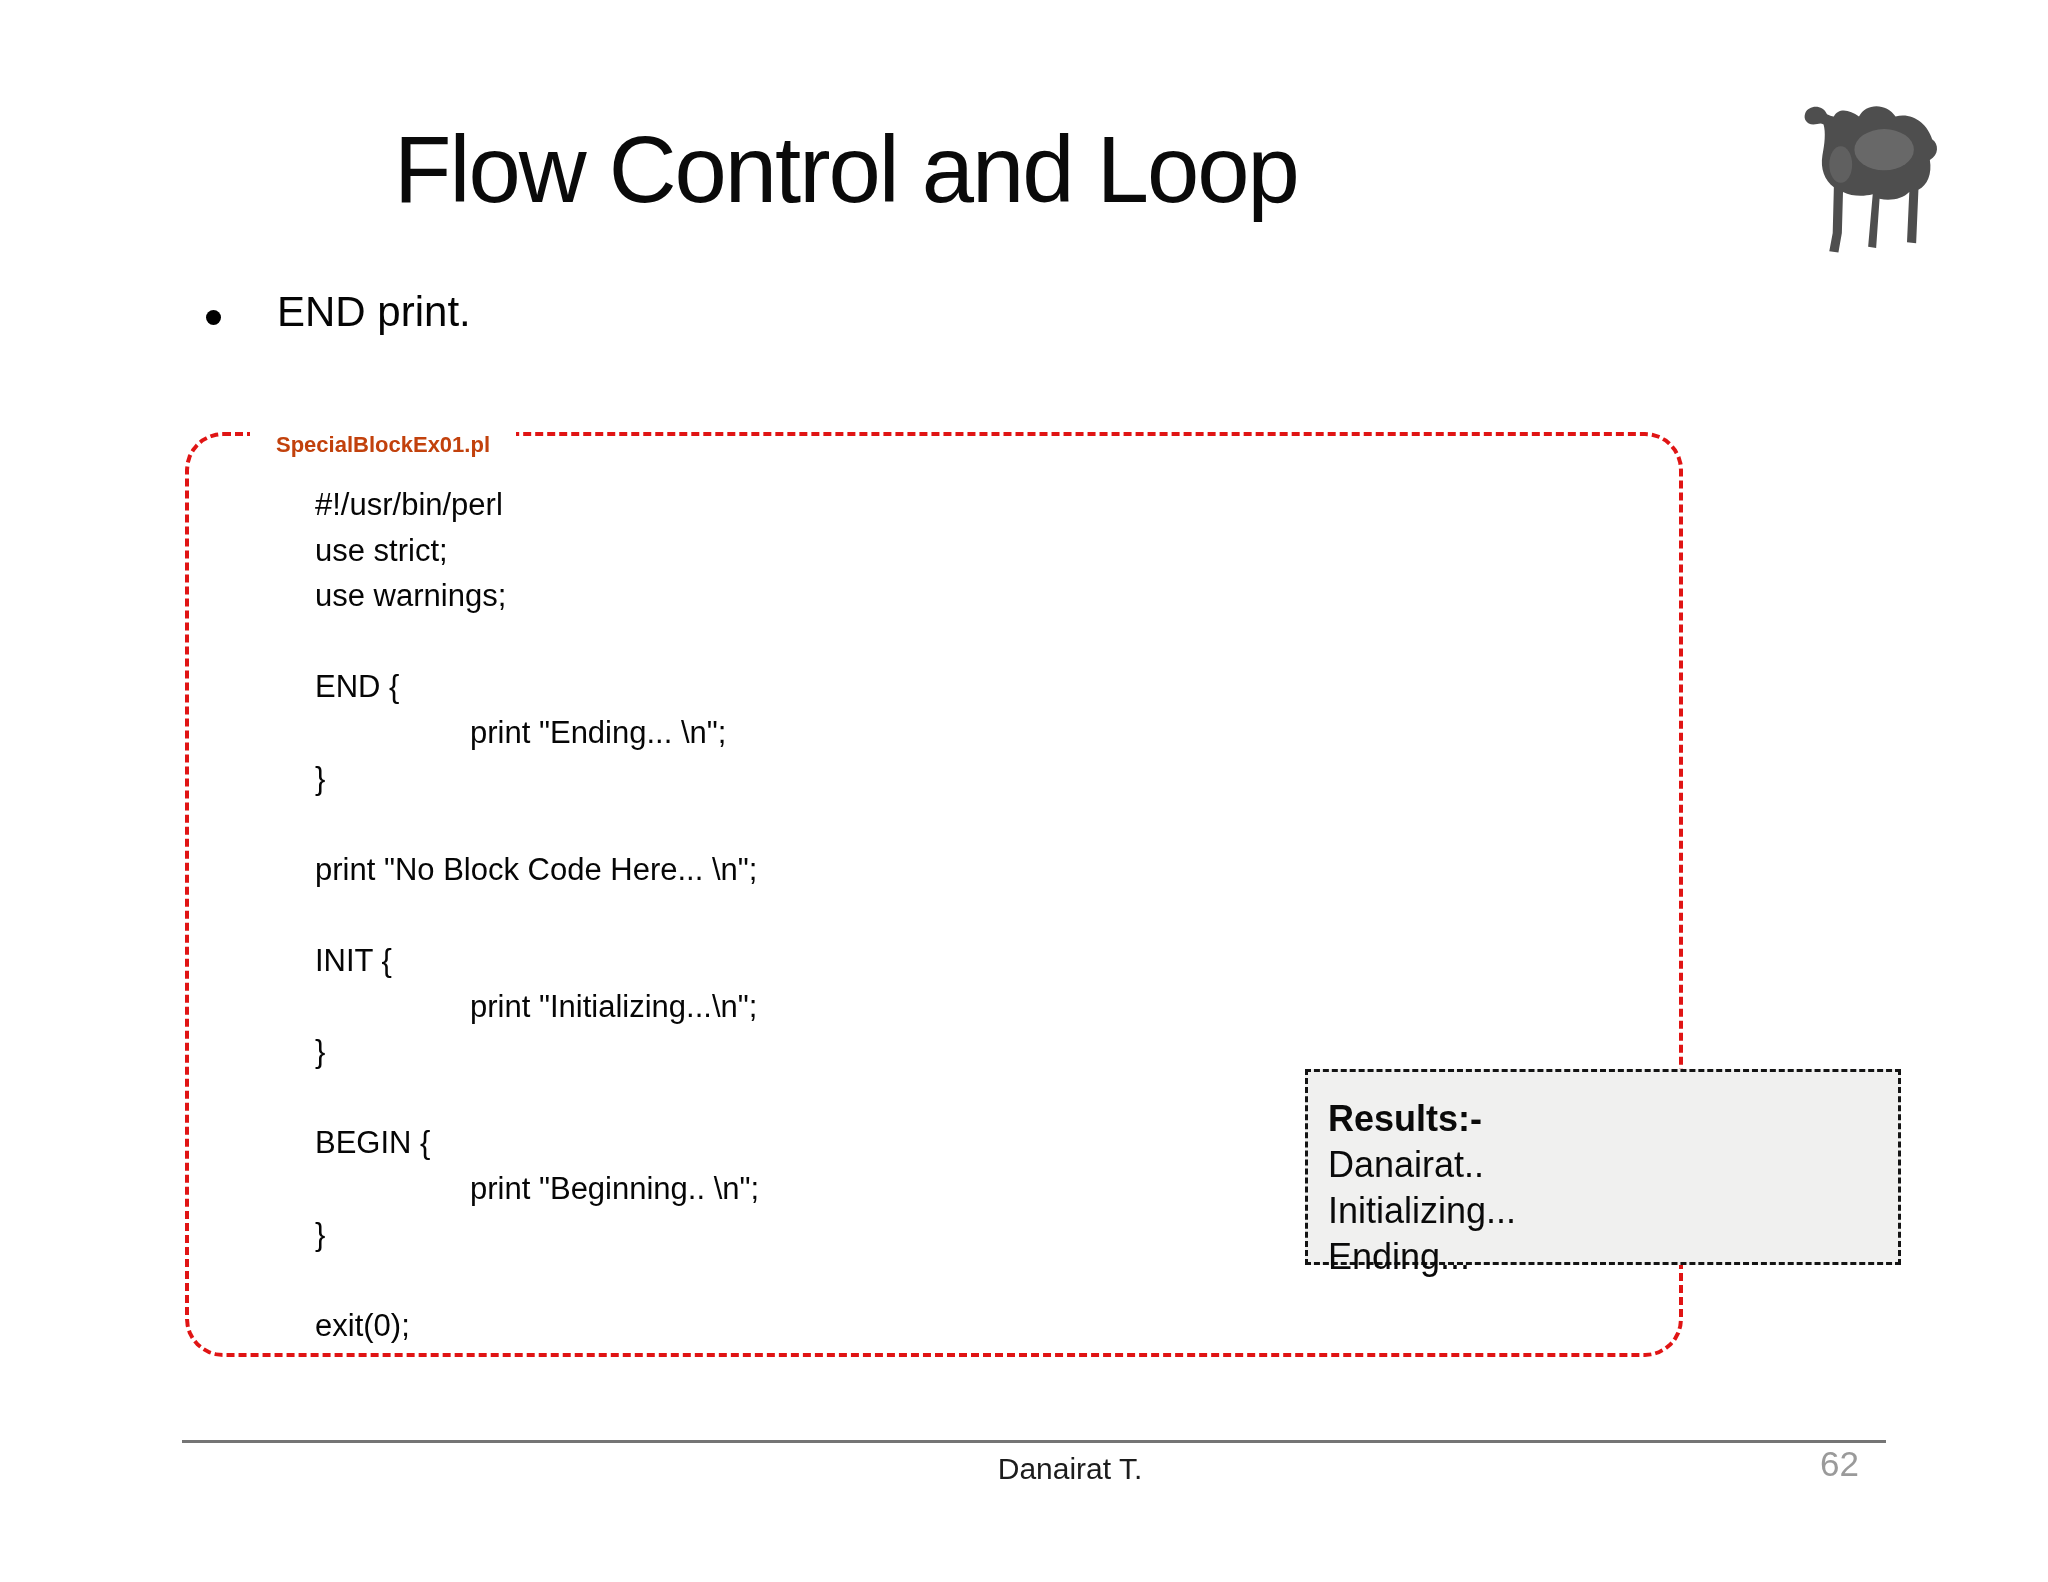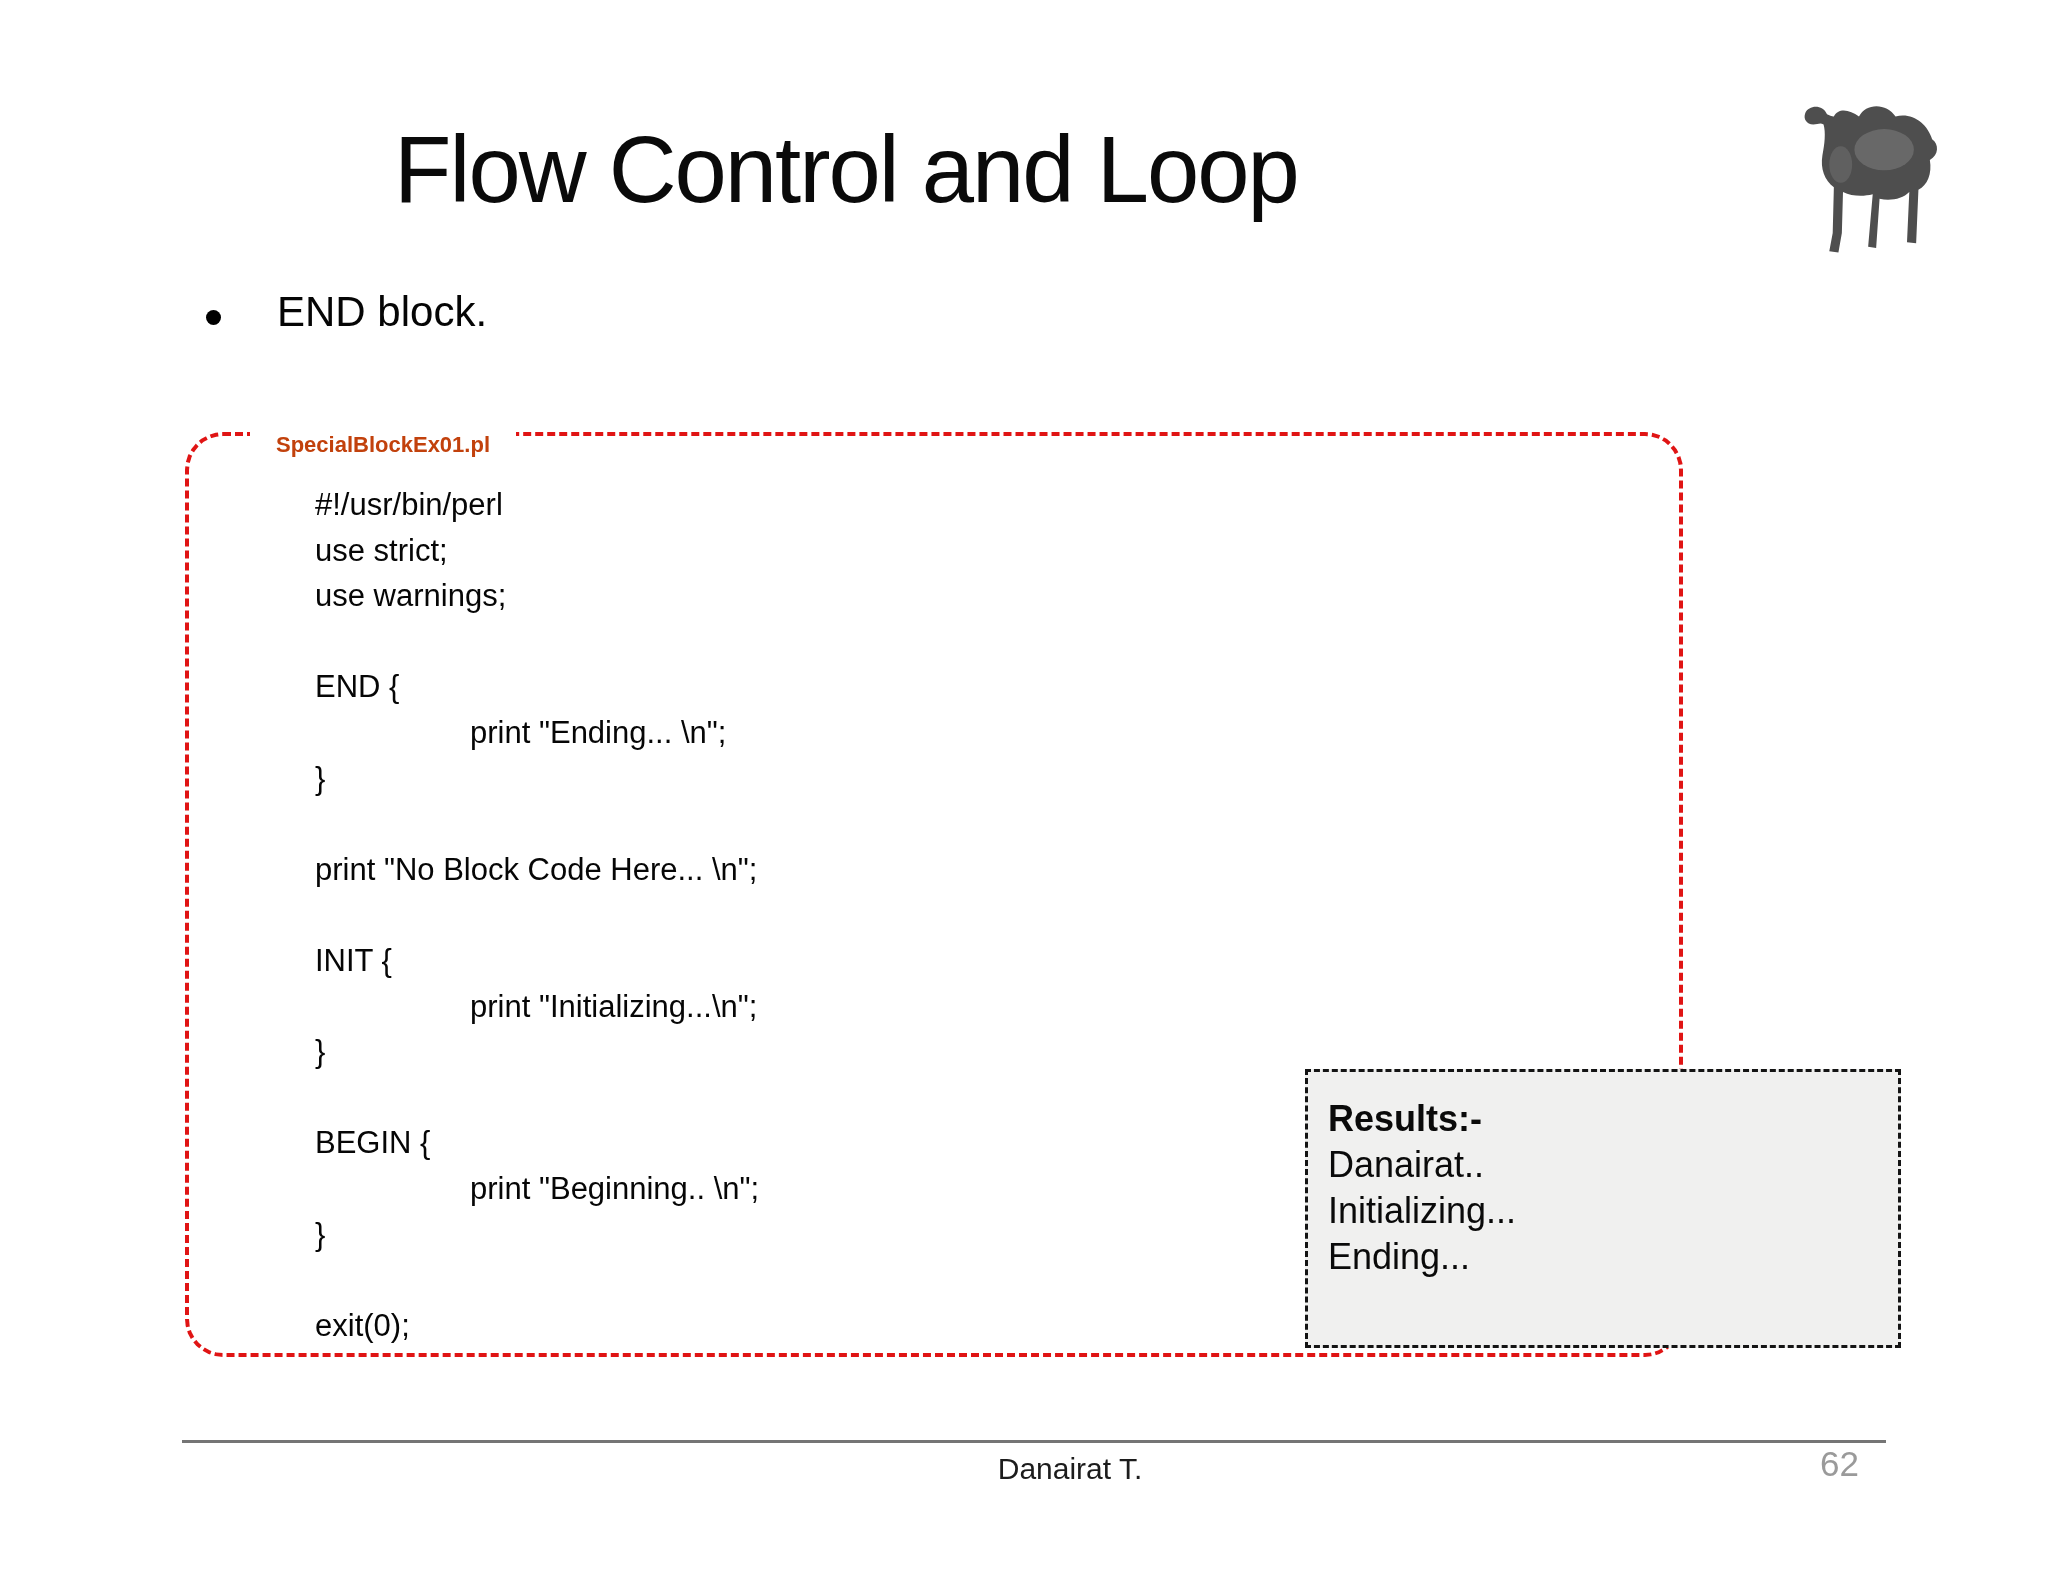--- a/index.html
+++ b/index.html
@@ -27,21 +27,21 @@
   .code-label{
     position:absolute;left:250px;top:424px;background:#ffffff;padding:0 26px;
     font-size:22px;line-height:42px;font-weight:bold;color:#c2410c;white-space:pre;
   }
   .code-text{
     position:absolute;left:315px;top:482px;margin:0;
     font-family:"Liberation Sans", sans-serif;font-size:31px;line-height:45.6px;
     color:#060606;white-space:pre;tab-size:18;-moz-tab-size:18;
   }
   .results-box{
-    position:absolute;left:1305px;top:1069px;width:596px;height:279px;
+    position:absolute;left:1305px;top:1069px;width:596px;height:196px;
     background:#f0f0ef;border:3px dashed #141414;box-sizing:border-box;
     padding:24px 0 0 20px;font-size:36px;line-height:46px;color:#0a0a0a;
   }
   .results-heading{font-weight:bold;white-space:pre;}
   .results-box div{white-space:pre;}
   .footer-line{
     position:absolute;left:182px;top:1440px;width:1704px;height:3px;background:#757575;
   }
   .footer-author{
     position:absolute;left:0;top:1452px;width:2048px;text-align:center;
@@ -76,21 +76,21 @@
       C80,14 62,14 56,26
       C48,20 38,18 34,26
       C32,26 30,25 28,24 Z"></path>
     <ellipse cx="78" cy="55" rx="26" ry="18" fill="#9c9c9c" opacity="0.35"></ellipse>
     <ellipse cx="40" cy="68" rx="10" ry="16" fill="#8a8a8a" opacity="0.3"></ellipse>
   </svg>
 </div>
 
 <div class="bullet-dot"></div>
 <div class="bullet-text">
-    <div>END block.</div>
+    <div>END print.</div>
   </div>
 
 <div class="code-box"></div>
 <div class="code-label">SpecialBlockEx01.pl</div>
 <pre class="code-text">#!/usr/bin/perl
 use strict;
 use warnings;
 
 END {
 	print "Ending... \n";

